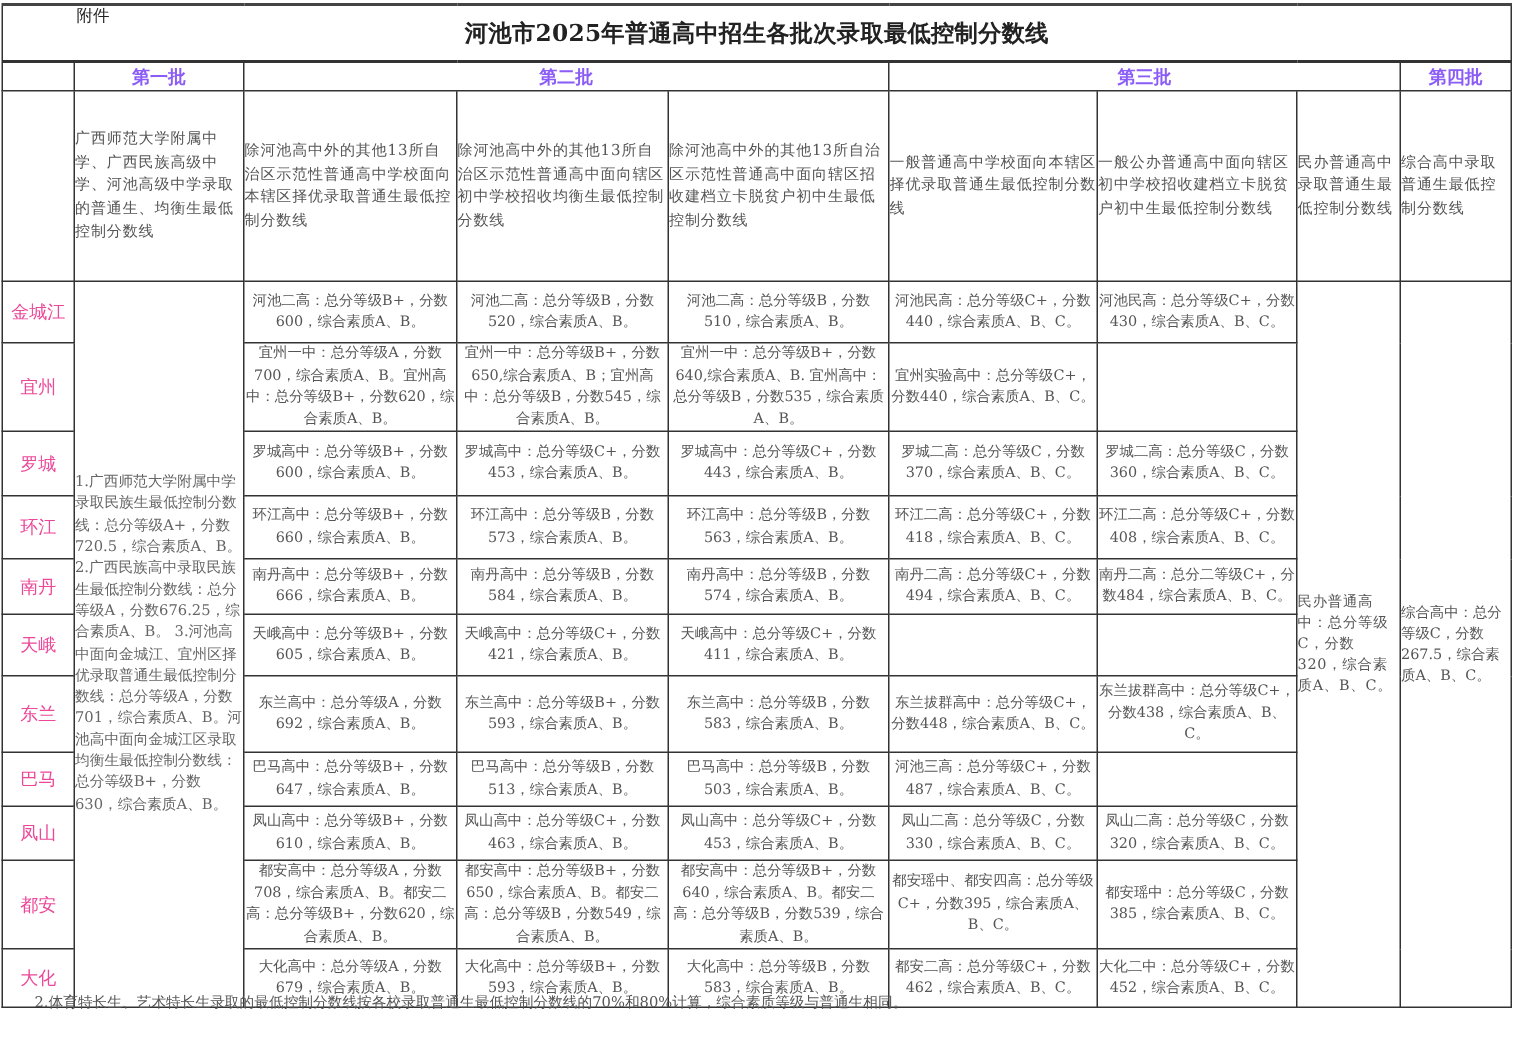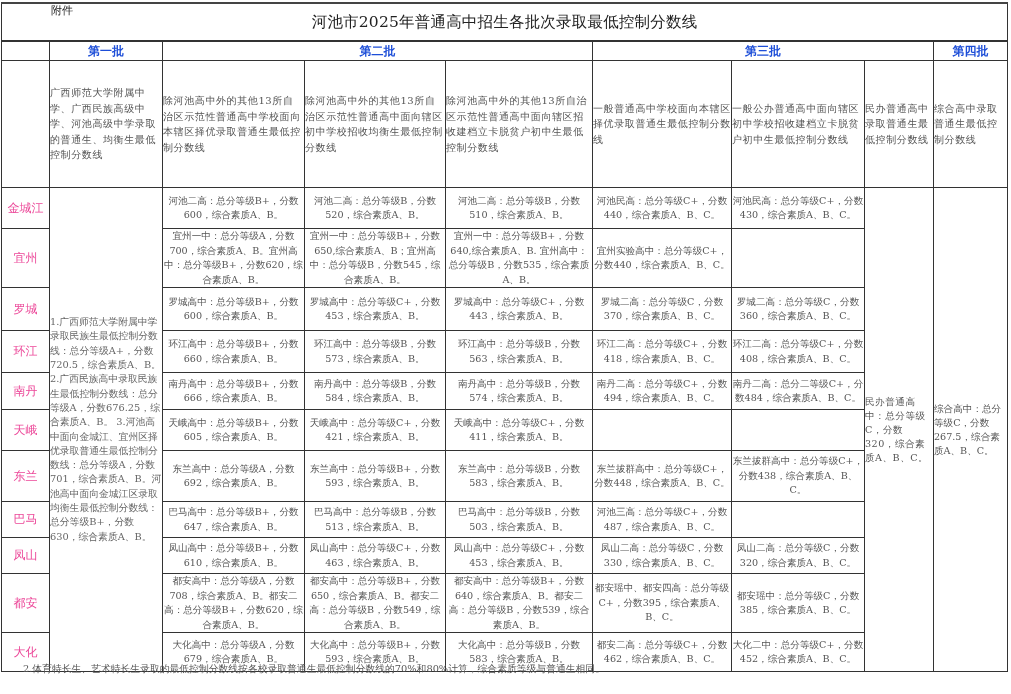--- a/index.html
+++ b/index.html
@@ -2,22 +2,22 @@
 <html><head>
 <meta charset="utf-8">
 <style>
   html,body{margin:0;padding:0;background:#fff;}
   body{width:1011px;height:694px;position:relative;overflow:hidden;font-family:"DejaVu Serif","Liberation Serif",serif;color:#333;}
   .attach{position:absolute;left:3px;top:3px;font-size:11px;font-family:"DejaVu Sans","Liberation Sans",sans-serif;color:#222;padding-left:48px;}
   table.main{position:absolute;left:1px;top:2px;border-collapse:collapse;table-layout:fixed;width:1006px;}
   table.main td{border:1px solid #333;padding:0;vertical-align:middle;}
   .outer-top{border-top:2px solid #444 !important;}
   td.title-cell{height:36px;border-bottom:2px solid #333 !important;text-align:center;vertical-align:bottom;padding-bottom:2px;}
-  .title{font-size:15.5px;font-weight:normal;color:#222;letter-spacing:0.2px;}
-  td.batch{height:18px;text-align:center;font-size:12px;font-weight:bold;color:#1d4ed8;}
+  .title{font-size:15.5px;font-weight:bold;color:#222;letter-spacing:0.2px;}
+  td.batch{height:18px;text-align:center;font-size:12px;font-weight:bold;color:#8b5cf6;}
   td.desc{height:126px;vertical-align:top;padding:30px 4px 0 5px;font-size:10px;line-height:15.5px;color:#555;letter-spacing:0.6px;}
   td.region{text-align:center;font-size:12px;color:#ec4899;}
   td.cell{vertical-align:top;padding:3px 3px 0 3px;font-size:9.6px;line-height:14.5px;color:#555;text-align:center;}
   td.b1merge{vertical-align:top;padding:120px 4px 0 4px;font-size:9.8px;line-height:14.3px;color:#666;}
   td.b3merge{vertical-align:top;padding:206px 3px 0 3px;font-size:9.6px;line-height:14px;color:#555;letter-spacing:0.5px;}
   td.b4merge{vertical-align:top;padding:212px 3px 0 3px;font-size:9.6px;line-height:14px;color:#555;}
   .notes{position:absolute;left:3px;top:661px;font-size:9.8px;color:#555;line-height:15px;}
   .notes div.n2{padding-left:20px;text-align:center;}
 </style>
 </head>

